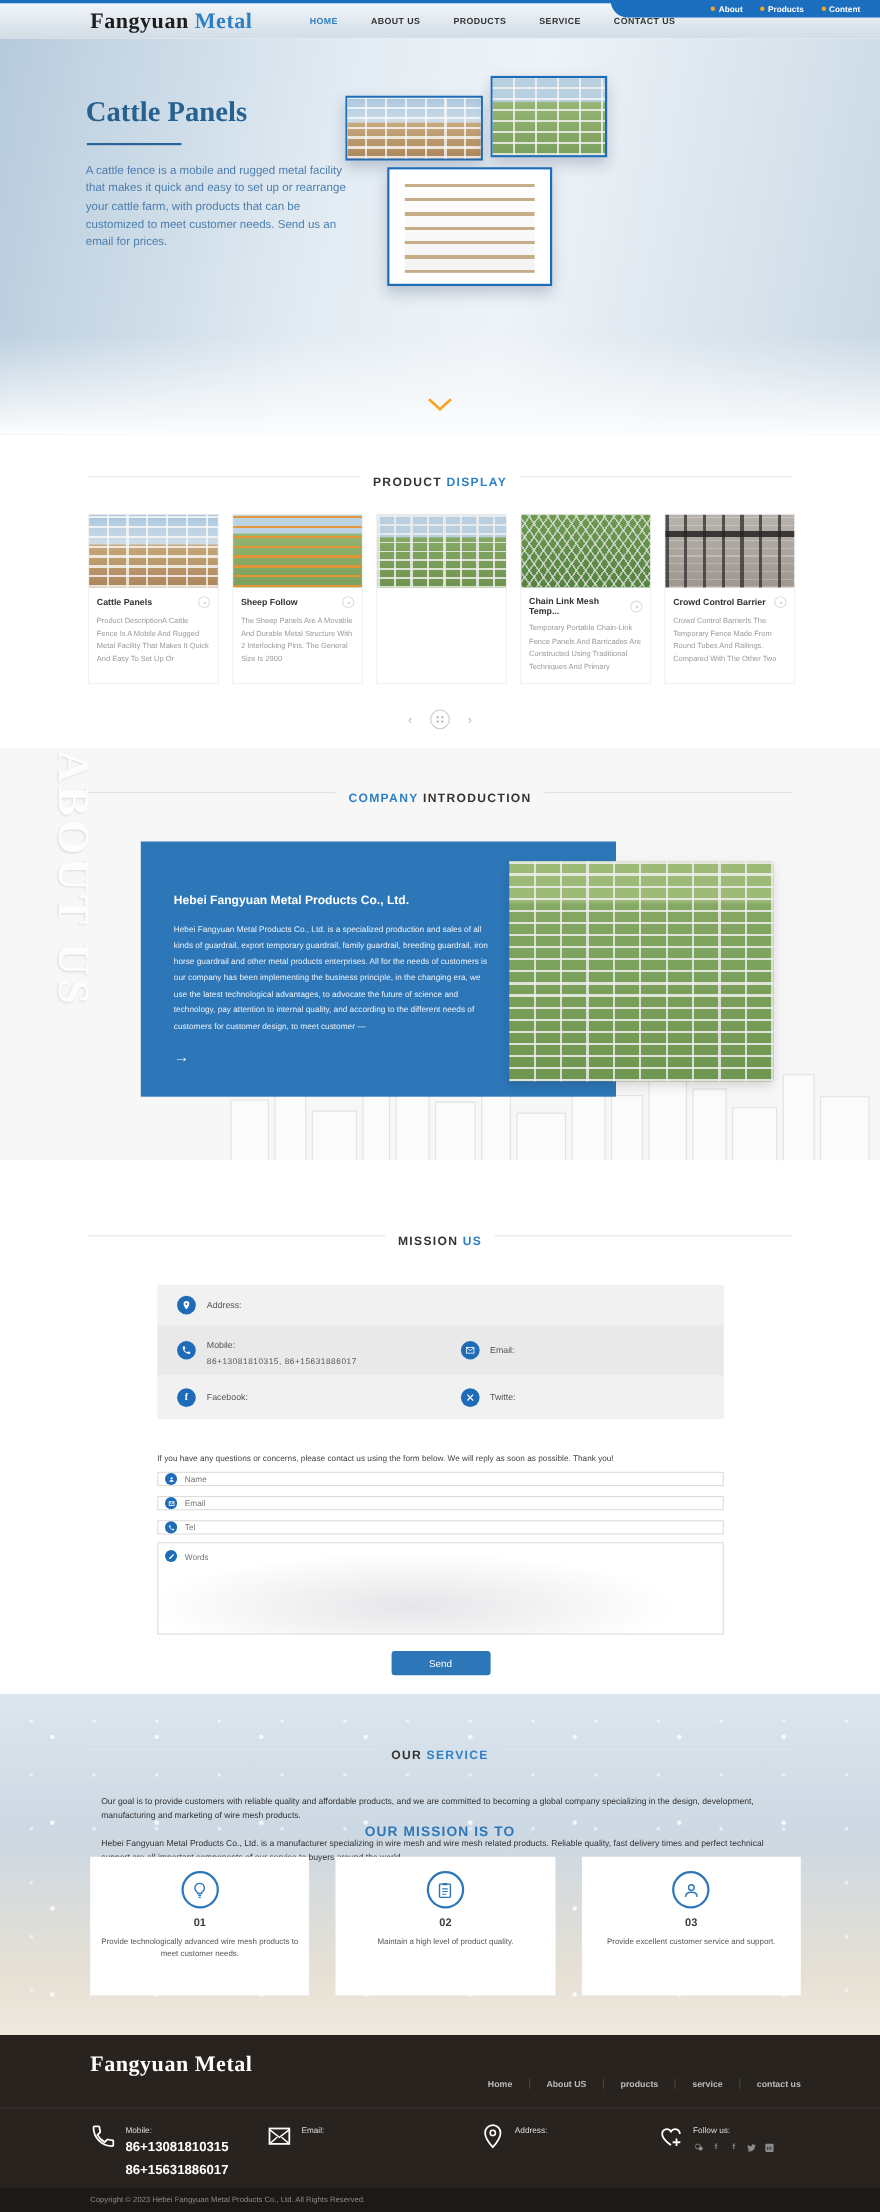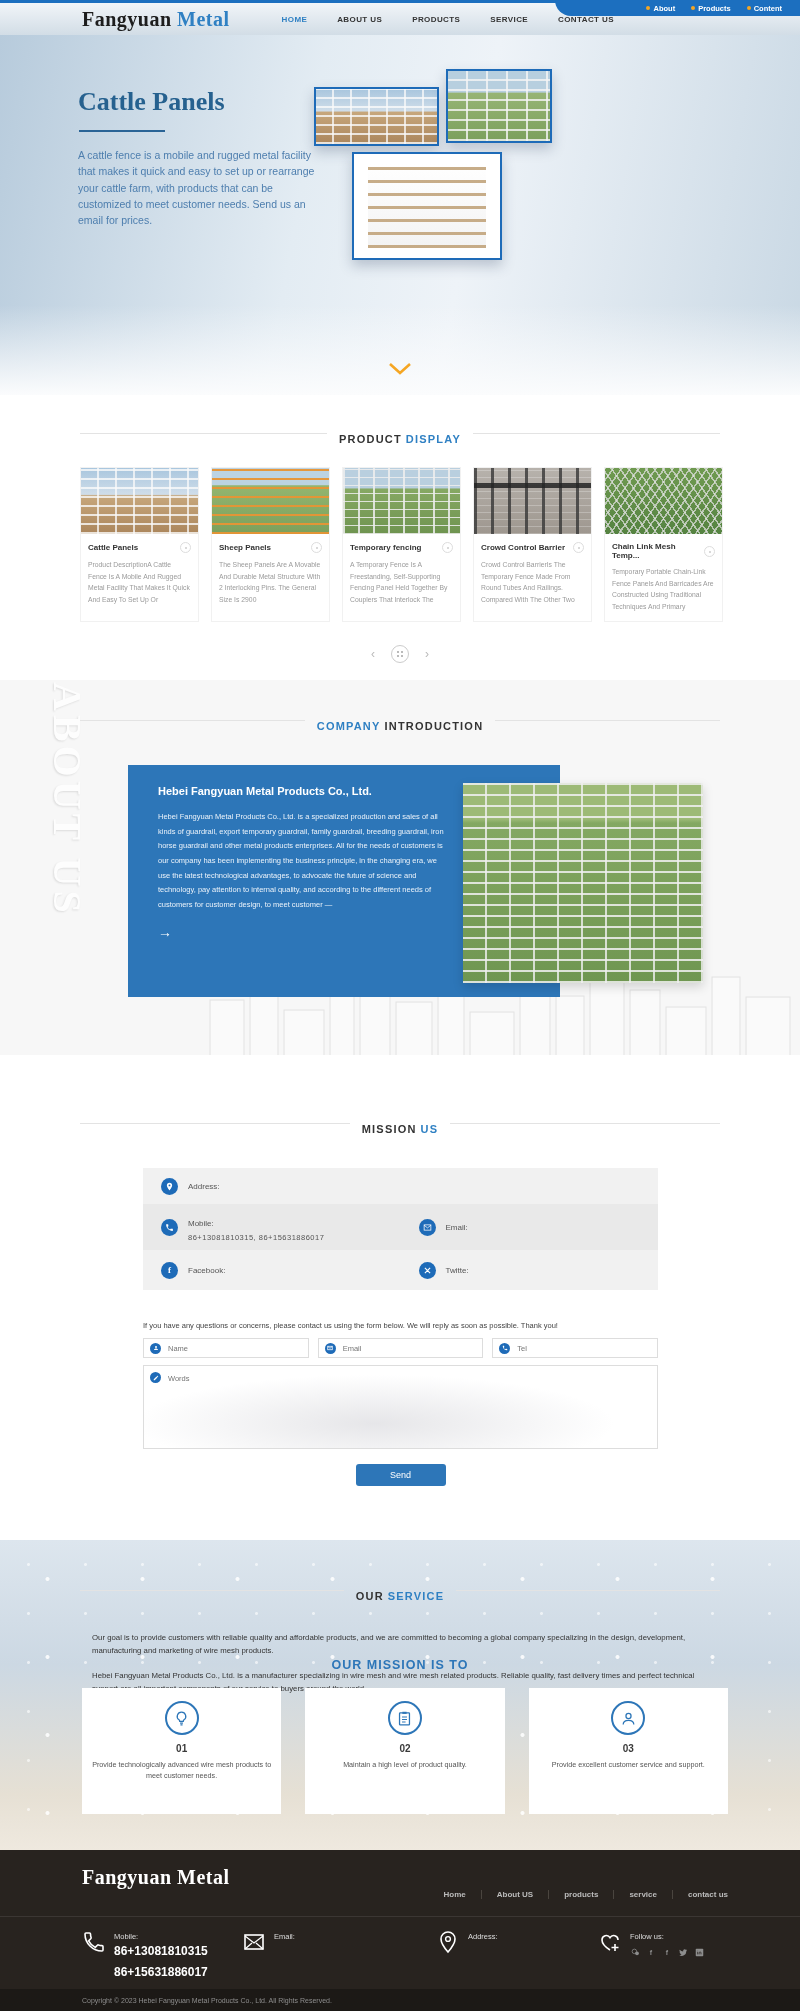--- a/index.html
+++ b/index.html
@@ -99,21 +99,21 @@
   .pg-grid { width:18px; height:18px; border:1px solid #ccc; border-radius:50%; display:flex; align-items:center; justify-content:center; }
   .pg-grid .gd { width:2px; height:2px; background:#bbb; box-shadow:4px 0 #bbb,0 4px #bbb,4px 4px #bbb; margin:-4px 0 0 -4px; }
 
   
   .sec-company { position:relative; height:375px; background:#f7f7f7; overflow:hidden; }
   .sec-company .sec-title { top:40px; z-index:3; }
   .watermark { position:absolute; left:44px; top:2px; writing-mode:vertical-rl;
                font-family:"Liberation Serif",serif; font-weight:bold; font-size:40px; letter-spacing:4px;
                color:#fdfdfd; text-shadow:1px 1px 2px #dcdcdc; z-index:1; }
   .bluebox { position:absolute; left:128px; top:85px; width:432px; height:232px; background:#2d76b8;
-             color:#fff; padding:20px 0 0 30px; z-index:2; }
+             color:#fff; padding:48px 0 0 30px; z-index:2; }
   .bluebox h2 { margin:0 0 13px; font-size:11px; font-weight:bold; }
   .bluebox p { margin:0; width:286px; font-size:7.5px; line-height:1.95; color:#eaf2fa; }
   .more-arrow { display:inline-block; margin-top:12px; font-size:14px; color:#fff; cursor:pointer; }
   .cphoto { position:absolute; left:463px; top:103px; width:240px; height:200px; z-index:3;
             box-shadow:0 4px 10px rgba(0,0,0,.15); }
   .skyline { position:absolute; right:0; bottom:-2px; width:600px; height:105px; z-index:0; opacity:.9; }
 
   
   .sec-contact { position:relative; height:485px; background:#fff; }
   .sec-contact .sec-title { top:68px; }
@@ -124,21 +124,21 @@
   .crow.r3 { background:#f1f1f1; height:40px; }
   .ccol { flex:1; display:flex; align-items:center; gap:10px; padding-left:18px; }
   .bic { width:17px; height:17px; border-radius:50%; background:#1e6bb8; color:#fff; flex:0 0 17px;
          display:flex; align-items:center; justify-content:center; font-size:9px; font-weight:bold;
          font-family:"Liberation Serif",serif; }
   .bic svg { width:9px; height:9px; }
   .clabel { font-size:8px; color:#555; }
   .cval { font-size:7.5px; color:#555; margin-top:3px; letter-spacing:.5px; }
   .form-wrap { position:absolute; left:143px; top:266px; width:515px; }
   .f-intro { font-size:7.5px; color:#444; margin:0 0 8px; }
-  .frow { display:flex; gap:9px; }
+  .frow { display:flex; gap:9px;flex-direction:column; }
   .finput { flex:1; height:20px; border:1px solid #ddd; background:#fff; display:flex; align-items:center; gap:5px; padding:0 6px; }
   .bic.small { width:11px; height:11px; flex:0 0 11px; }
   .bic.small svg { width:6px; height:6px; }
   .finput input { border:none; outline:none; width:100%; font-size:7.5px; color:#333; background:transparent; font-family:inherit; }
   .fwords { margin-top:7px; height:84px; border:1px solid #ddd; background:
             radial-gradient(ellipse at 45% 70%, rgba(165,165,175,.28), transparent 60%), #fff;
             padding:6px; display:flex; gap:5px; align-items:flex-start; }
   .fwords textarea { border:none; outline:none; resize:none; width:100%; height:100%;
             font-size:7.5px; color:#333; background:transparent; font-family:inherit; }
   .send-btn { display:block; margin:15px auto 0; width:90px; height:22px; background:#2d76b8; color:#fff;
@@ -252,54 +252,47 @@
               <span>Cattle Panels</span>
               <span class="circle-ic"></span>
             </h3>
           <p>Product DescriptionA Cattle Fence Is A Mobile And Rugged Metal Facility That Makes It Quick And Easy To Set Up Or</p>
         </div>
       </div>
       <div class="pcard">
         <div class="photo ph-sheep"></div>
         <div class="body">
           <h3>
-              <span>Sheep Panels</span>
+              <span>Sheep Follow</span>
               <span class="circle-ic"></span>
             </h3>
           <p>The Sheep Panels Are A Movable And Durable Metal Structure With 2 Interlocking Pins. The General Size Is 2900</p>
         </div>
       </div>
       <div class="pcard">
         <div class="photo ph-temp"></div>
+      </div>
+      <div class="pcard">
+        <div class="photo ph-chain"></div>
         <div class="body">
           <h3>
-              <span>Temporary fencing</span>
+              <span>Chain Link Mesh Temp...</span>
               <span class="circle-ic"></span>
             </h3>
-          <p>A Temporary Fence Is A Freestanding, Self-Supporting Fencing Panel Held Together By Couplers That Interlock The</p>
+          <p>Temporary Portable Chain-Link Fence Panels And Barricades Are Constructed Using Traditional Techniques And Primary</p>
         </div>
       </div>
       <div class="pcard">
         <div class="photo ph-crowd"></div>
         <div class="body">
           <h3>
               <span>Crowd Control Barrier</span>
               <span class="circle-ic"></span>
             </h3>
           <p>Crowd Control BarrierIs The Temporary Fence Made From Round Tubes And Railings. Compared With The Other Two</p>
-        </div>
-      </div>
-      <div class="pcard">
-        <div class="photo ph-chain"></div>
-        <div class="body">
-          <h3>
-              <span>Chain Link Mesh Temp...</span>
-              <span class="circle-ic"></span>
-            </h3>
-          <p>Temporary Portable Chain-Link Fence Panels And Barricades Are Constructed Using Traditional Techniques And Primary</p>
         </div>
       </div>
     </div>
     <div class="pager">
       <span class="pg-arrow">‹</span>
       <span class="pg-grid">
           <span class="gd"></span>
         </span>
       <span class="pg-arrow">›</span>
     </div>

